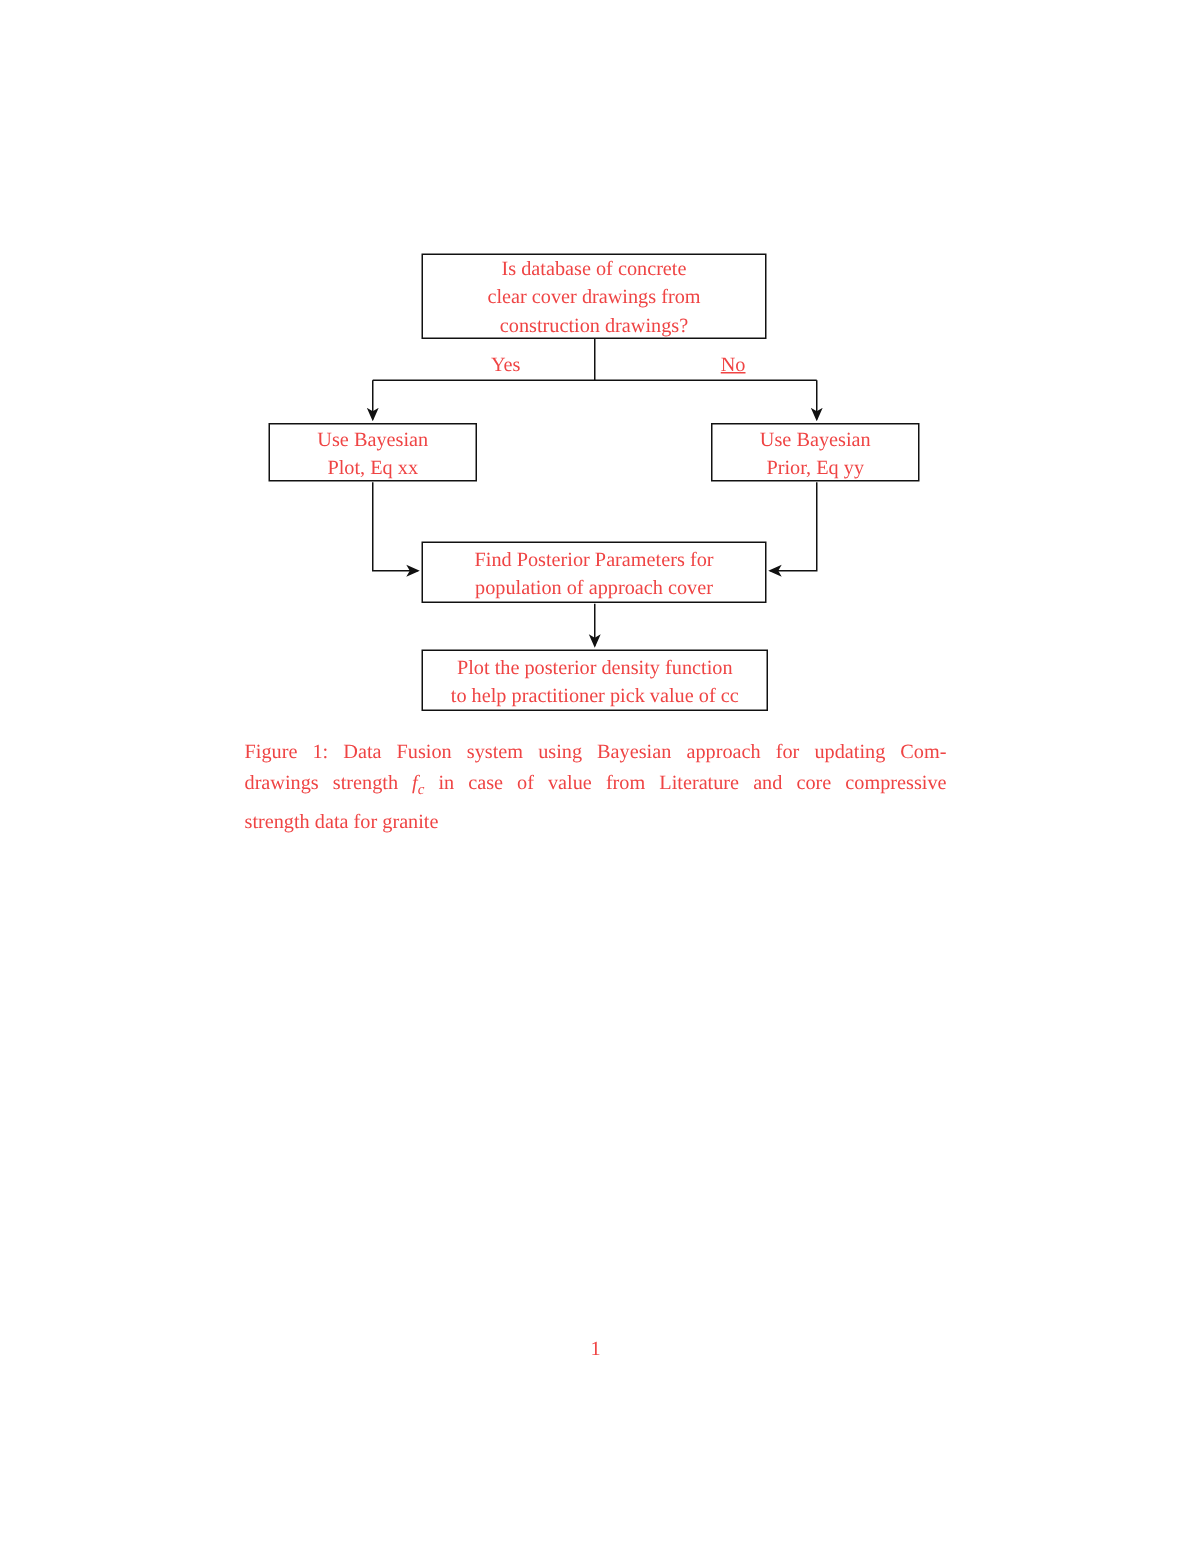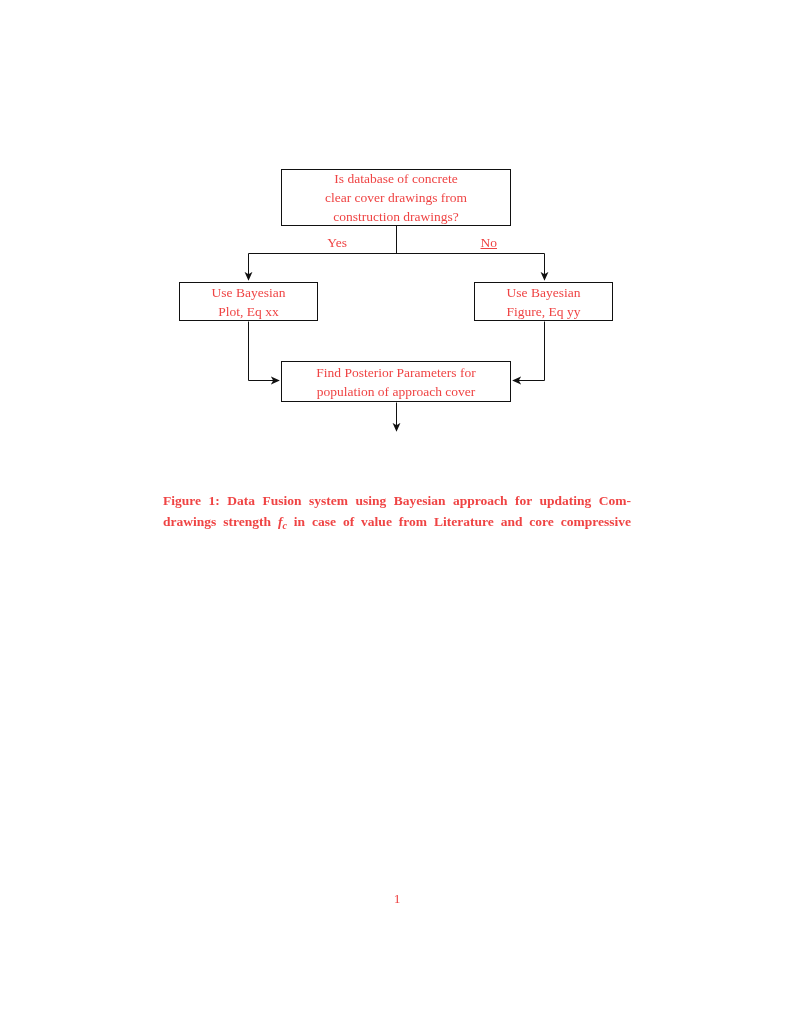--- a/index.html
+++ b/index.html
@@ -45,21 +45,20 @@
     position: absolute;
     left: 163px;
     top: 490px;
     width: 468px;
     font-size: 13.5px;
     line-height: 21px;
   }
   .cap-line.just {
     text-align: justify;
     text-align-last: justify;
-    font-weight: bold;
   }
   .math-var {
     font-style: italic;
     font-family: "Liberation Serif", serif;
   }
   .math-sub {
     font-style: italic;
     font-size: 10px;
     vertical-align: -3px;
   }
@@ -101,33 +100,38 @@
   <div class="edge-label" style="left:297px; top:235px; width:50px;">Yes</div>
   <div class="edge-label" style="left:447px; top:235px; width:50px;text-decoration:underline;">No</div>
 
   <div class="fc-box" style="left:179px; top:282px; width:139px; height:39px;">
     <div>Use Bayesian</div>
     <div>Plot, Eq xx</div>
   </div>
 
   <div class="fc-box" style="left:474px; top:282px; width:139px; height:39px;">
     <div>Use Bayesian</div>
-    <div>Figure, Eq yy</div>
+    <div>Prior, Eq yy</div>
   </div>
 
   <div class="fc-box" style="left:281px; top:361px; width:230px; height:41px;font-family:Liberation Serif, serif;">
     <div>Find Posterior Parameters for</div>
     <div>population of approach cover</div>
   </div>
 
+  <div class="fc-box" style="left:281px; top:433px; width:231px; height:41px;">
+    <div>Plot the posterior density function</div>
+    <div>to help practitioner pick value of cc</div>
+  </div>
 
   <div id="caption">
     <div class="cap-line just">Figure 1: Data Fusion system using Bayesian approach for updating Com-</div>
     <div class="cap-line just">
       <span>drawings strength</span>
       <span><span class="math-var">f</span><span class="math-sub">c</span></span>
       <span>in case of value from Literature and core compressive</span>
     </div>
+    <div class="cap-line">strength data for granite</div>
   </div>
 
   <div id="page-number">1</div>
 
 </div>
 
 </body></html>

